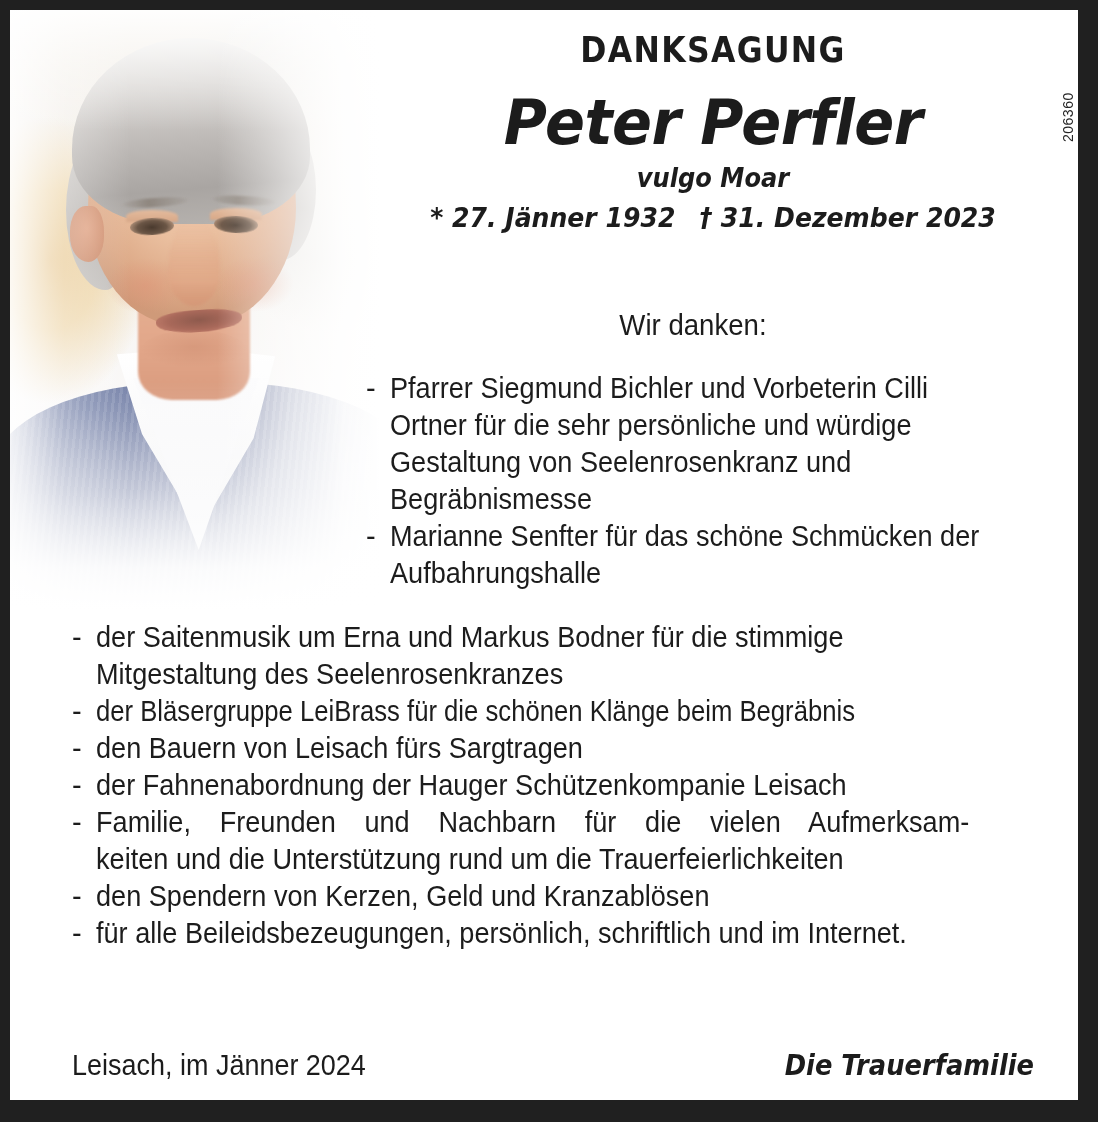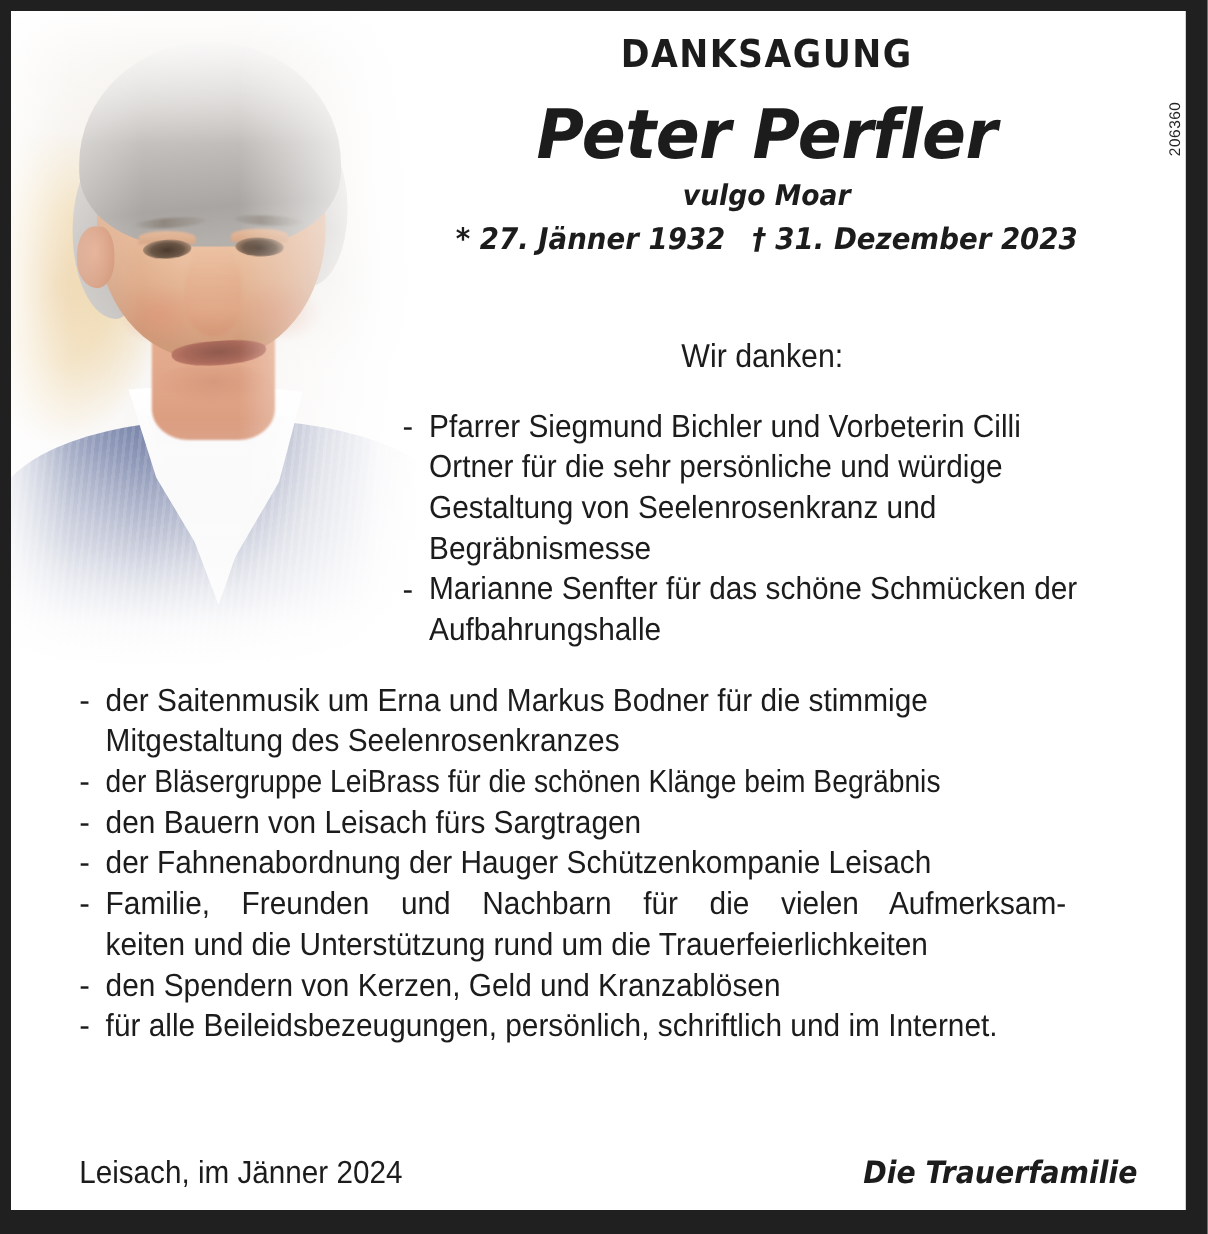--- a/index.html
+++ b/index.html
@@ -230,21 +230,21 @@
     background: linear-gradient(180deg, rgba(255,255,255,0.95) 0%, rgba(255,255,255,0.45) 45%, rgba(255,255,255,0) 100%);
   }
   .fade-left {
     position: absolute; left: 0; top: 0; width: 120px; height: 600px;
     background: linear-gradient(90deg, rgba(255,255,255,0.85) 0%, rgba(255,255,255,0.3) 45%, rgba(255,255,255,0) 100%);
   }
 
   
   #header-block {
     position: absolute;
-    left: 354px;
+    left: 370px;
     top: 18px;
     width: 666px;
     text-align: center;
     color: #1c1c1c;
   }
   #danksagung {
     font-family: "DejaVu Sans", sans-serif;
     font-weight: bold;
     font-size: 35px;
     letter-spacing: 1.5px;

